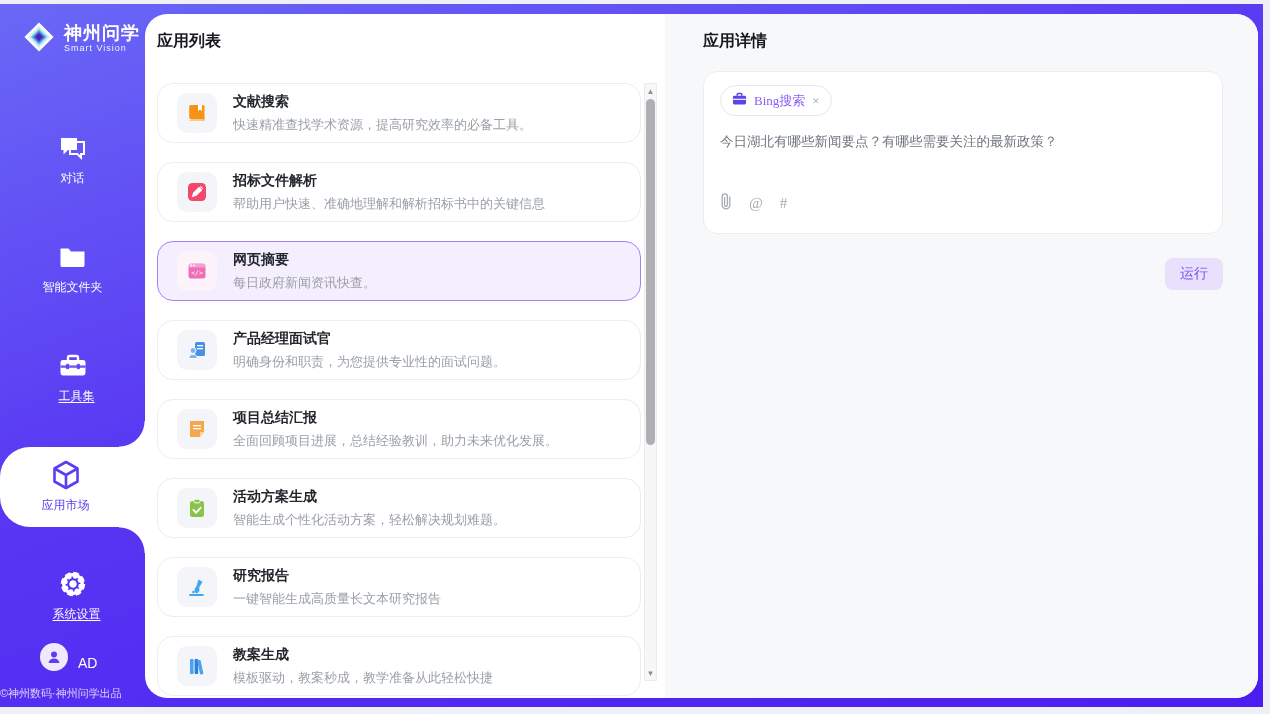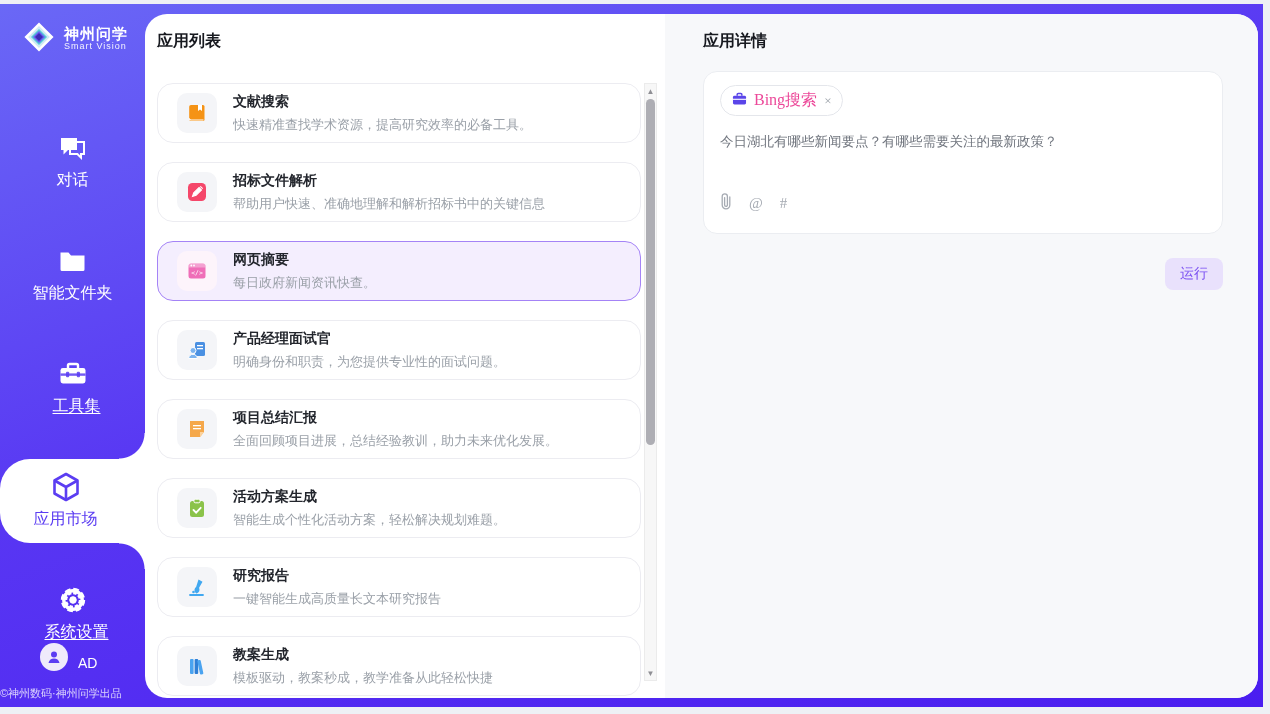--- a/index.html
+++ b/index.html
@@ -12,28 +12,28 @@
   
   .app {
     position:absolute; top:4px; left:0; right:7px; bottom:7px;
     background:linear-gradient(160deg,#6a68f6 0%,#5836f3 45%,#4a1df0 100%);
     overflow:hidden;
   }
   
   .sidebar { position:absolute; top:0; left:0; width:145px; bottom:0; color:#fff; }
   .brand { display:flex; align-items:center; gap:8px; padding:16px 0 0 22px; }
   .brand-text { display:flex; flex-direction:column; line-height:1.1; }
-  .brand-name { font-size:15px; font-weight:700; letter-spacing:1px; }
+  .brand-name { font-size:18px; font-weight:700; letter-spacing:1px; }
   .brand-sub { font-size:9px; letter-spacing:1px; opacity:.92; }
   .nav { margin-top:62px; display:flex; flex-direction:column; }
   .nav-item {
     position:relative; display:flex; flex-direction:column; align-items:center;
     gap:8px; padding:14px 0 13px 0; margin-bottom:29px; cursor:pointer;
   }
-  .nav-item .nav-label { font-size:16px; }
+  .nav-item .nav-label { font-size:12px; }
   .nav-item .nav-label.u { text-decoration:underline; text-underline-offset:2px;margin-left:8px; }
   .nav-item.active {
     background:#fff; border-radius:30px 0 0 30px;
     color:#5b3df2; padding-right:14px;
   }
   .nav-item.active::before, .nav-item.active::after {
     content:""; position:absolute; right:0; width:26px; height:26px;
   }
   .nav-item.active::before {
     top:-26px;
@@ -90,21 +90,21 @@
   .detail-panel { flex:1; background:#f7f8fa; padding:17px 35px 16px 38px;font-family:Liberation Serif, serif; }
   .detail-card {
     margin-top:19px; background:#fff; border:1px solid #ebedf1; border-radius:14px;
     height:163px; padding:13px 16px; display:flex; flex-direction:column;
   }
   .tool-tag {
     display:inline-flex; align-items:center; gap:7px; align-self:flex-start;
     border:1px solid #e4e6eb; border-radius:17px; height:31px; padding:0 11px;
     background:#fff; cursor:default;
   }
-  .tool-tag-label { font-size:16px; color:#ec4899; }
+  .tool-tag-label { font-size:13px; color:#8b5cf6; }
   .tag-close { font-size:13px; color:#9aa0a8; cursor:pointer; line-height:1; }
   .prompt-text { margin-top:17px; font-size:13.5px; color:#70757e; }
   .attach-row { margin-top:auto; margin-bottom:6px; display:flex; align-items:center; gap:17px;
     color:#a5aab2; }
   .attach-row .glyph { font-size:15px; cursor:pointer; }
   .run-row { display:flex; justify-content:flex-end; margin-top:24px; }
   .run-btn {
     background:#e9e1fc; color:#7a4ff2; border:none; font-size:14px;
     padding:7px 15px; border-radius:8px; cursor:pointer;
     font-family:inherit;

